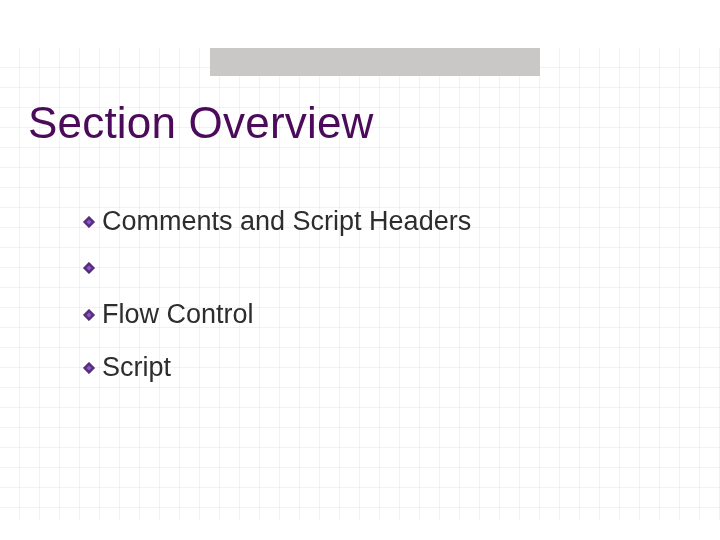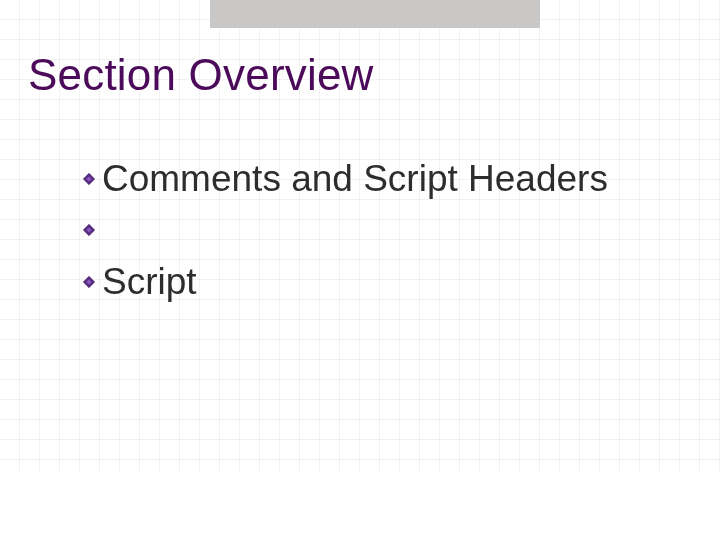--- a/index.html
+++ b/index.html
@@ -20,20 +20,21 @@
         rgba(0,0,0,0) 0px,
         rgba(0,0,0,0) 19px,
         rgba(0,0,0,0.05) 19px,
         rgba(0,0,0,0.05) 20px),
       repeating-linear-gradient(to right,
         rgba(0,0,0,0) 0px,
         rgba(0,0,0,0) 19px,
         rgba(0,0,0,0.05) 19px,
         rgba(0,0,0,0.05) 20px);
     box-sizing: border-box;
+    margin-top: 48px;
   }
   .top-bar {
     position: absolute;
     top: 0;
     left: 210px;
     width: 330px;
     height: 28px;
     background: #c9c8c6;
   }
   .title {
@@ -57,21 +58,21 @@
   }
   .bullet {
     width: 14px;
     height: 14px;
     margin-right: 6px;
     flex-shrink: 0;
     display: inline-block;
   }
   .bullet svg { display: block; }
   .item-text {
-    font-size: 37px;
+    font-size: 27px;
     color: #2d2d2d;
     line-height: 1;
   }
 </style>
 </head>
 <body>
 
 <div class="slide">
 
   <div class="top-bar"></div>
@@ -92,20 +93,29 @@
 
     <div class="item">
       <span class="bullet">
         <svg viewBox="0 0 14 14" width="14" height="14">
           <rect x="3" y="3" width="8" height="8" transform="rotate(45 7 7)" fill="#5a2c86" stroke="#3a1a55" stroke-width="0.6"></rect>
           <rect x="5.2" y="5.2" width="3.6" height="3.6" transform="rotate(45 7 7)" fill="#8a5cc0"></rect>
         </svg>
       </span>
     </div>
 
+    <div class="item">
+      <span class="bullet">
+        <svg viewBox="0 0 14 14" width="14" height="14">
+          <rect x="3" y="3" width="8" height="8" transform="rotate(45 7 7)" fill="#5a2c86" stroke="#3a1a55" stroke-width="0.6"></rect>
+          <rect x="5.2" y="5.2" width="3.6" height="3.6" transform="rotate(45 7 7)" fill="#8a5cc0"></rect>
+        </svg>
+      </span>
+      <span class="item-text">Flow Control</span>
+    </div>
 
     <div class="item">
       <span class="bullet">
         <svg viewBox="0 0 14 14" width="14" height="14">
           <rect x="3" y="3" width="8" height="8" transform="rotate(45 7 7)" fill="#5a2c86" stroke="#3a1a55" stroke-width="0.6"></rect>
           <rect x="5.2" y="5.2" width="3.6" height="3.6" transform="rotate(45 7 7)" fill="#8a5cc0"></rect>
         </svg>
       </span>
       <span class="item-text">Script</span>
     </div>

